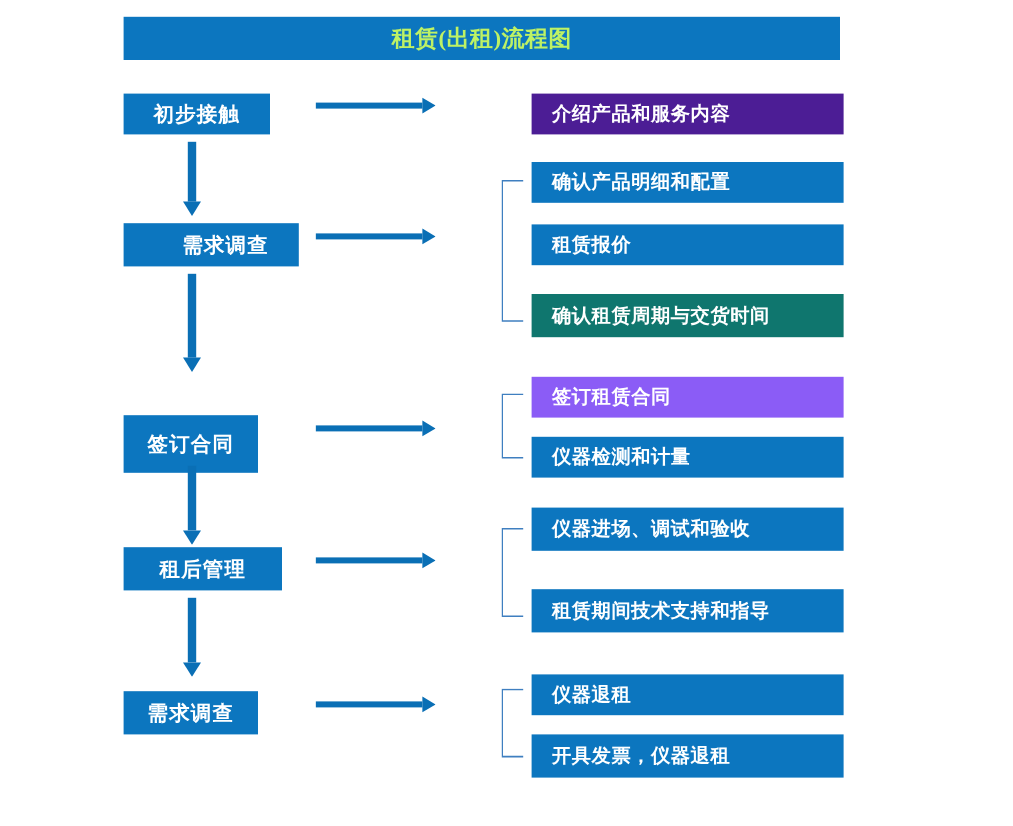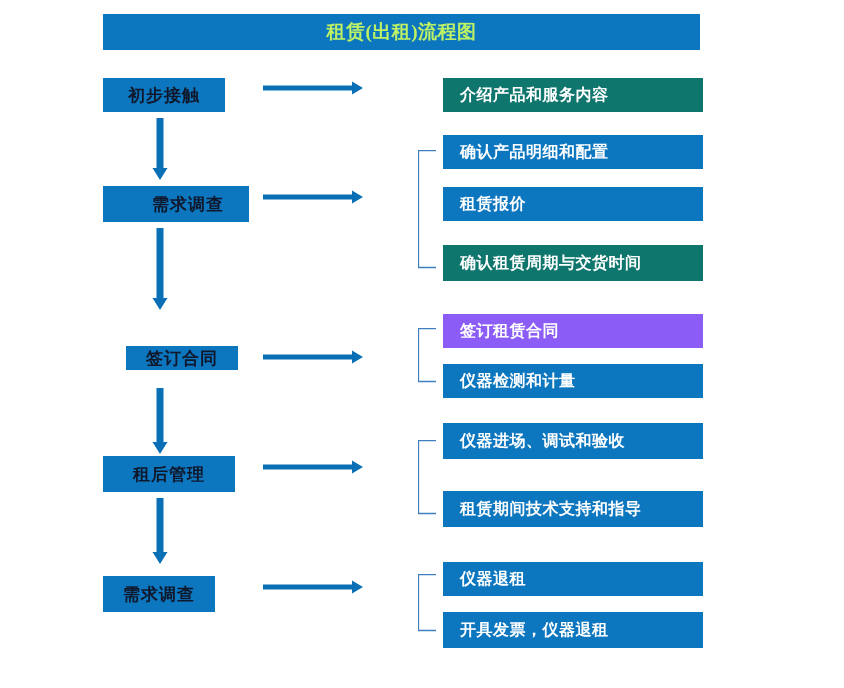--- a/index.html
+++ b/index.html
@@ -36,21 +36,21 @@
     justify-content: center;
     font-size: 19px;
     font-weight: bold;
     letter-spacing: 0.5px;
   }
 
   
   .stage-box {
     position: absolute;
     background: #0c76bf;
-    color: #0f172a;
+    color: #ffffff;
     display: flex;
     align-items: center;
     justify-content: center;
     font-size: 17px;
     font-weight: bold;
     letter-spacing: 1px;
     white-space: nowrap;
   }
 
   
@@ -86,37 +86,37 @@
   <div id="stages-layer">
       <div class="stage-box" style="left: 103px; top: 78px; width: 122px; height: 34px; background: rgb(12, 118, 191);">初步接触</div>
       <svg class="h-arrow" width="100" height="16" style="left: 263px; top: 80px;">
         <rect x="0" y="5.5" width="89" height="5" fill="#0a6fb5"></rect>
         <polygon points="89,1.5 100,8 89,14.5" fill="#0a6fb5"></polygon>
       </svg>
       <svg class="v-arrow" width="18" height="62" style="left: 150.5px; top: 118px;">
         <rect x="5.5" y="0" width="7" height="50" fill="#0a6fb5"></rect>
         <polygon points="1.5,50 16.5,50 9,62" fill="#0a6fb5"></polygon>
       </svg>
-      <div class="detail-box" style="left: 443px; top: 78px; width: 260px; height: 34px; background: #0f766e;">介绍产品和服务内容</div>
+      <div class="detail-box" style="left: 443px; top: 78px; width: 260px; height: 34px; background: #4c1d95;">介绍产品和服务内容</div>
       <div class="stage-box" style="left: 103px; top: 186px; width: 122px; height: 36px; background: rgb(12, 118, 191); padding-left: 24px;">需求调查</div>
       <svg class="h-arrow" width="100" height="16" style="left: 263px; top: 189px;">
         <rect x="0" y="5.5" width="89" height="5" fill="#0a6fb5"></rect>
         <polygon points="89,1.5 100,8 89,14.5" fill="#0a6fb5"></polygon>
       </svg>
       <svg class="v-arrow" width="18" height="82" style="left: 150.5px; top: 228px;">
         <rect x="5.5" y="0" width="7" height="70" fill="#0a6fb5"></rect>
         <polygon points="1.5,70 16.5,70 9,82" fill="#0a6fb5"></polygon>
       </svg>
       <svg class="bracket" width="19" height="119" style="left: 418px; top: 150px;">
         <path d="M 18 0.5 L 0.5 0.5 L 0.5 117.5 L 18 117.5" stroke="#3f7fc0" stroke-width="1.3" fill="none"></path>
       </svg>
       <div class="detail-box" style="left: 443px; top: 135px; width: 260px; height: 34px; background: rgb(12, 118, 191);">确认产品明细和配置</div>
       <div class="detail-box" style="left: 443px; top: 187px; width: 260px; height: 34px; background: rgb(12, 118, 191);">租赁报价</div>
       <div class="detail-box" style="left: 443px; top: 245px; width: 260px; height: 36px; background: #0f766e;">确认租赁周期与交货时间</div>
-      <div class="stage-box" style="left: 103px; top: 346px; width: 112px; height: 24px; background: rgb(12, 118, 191); margin-left: 23px;">签订合同</div>
+      <div class="stage-box" style="left: 103px; top: 346px; width: 112px; height: 48px; background: rgb(12, 118, 191);">签订合同</div>
       <svg class="h-arrow" width="100" height="16" style="left: 263px; top: 349px;">
         <rect x="0" y="5.5" width="89" height="5" fill="#0a6fb5"></rect>
         <polygon points="89,1.5 100,8 89,14.5" fill="#0a6fb5"></polygon>
       </svg>
       <svg class="v-arrow" width="18" height="66" style="left: 150.5px; top: 388px;">
         <rect x="5.5" y="0" width="7" height="54" fill="#0a6fb5"></rect>
         <polygon points="1.5,54 16.5,54 9,66" fill="#0a6fb5"></polygon>
       </svg>
       <svg class="bracket" width="19" height="55" style="left: 418px; top: 328px;">
         <path d="M 18 0.5 L 0.5 0.5 L 0.5 53.5 L 18 53.5" stroke="#3f7fc0" stroke-width="1.3" fill="none"></path>

